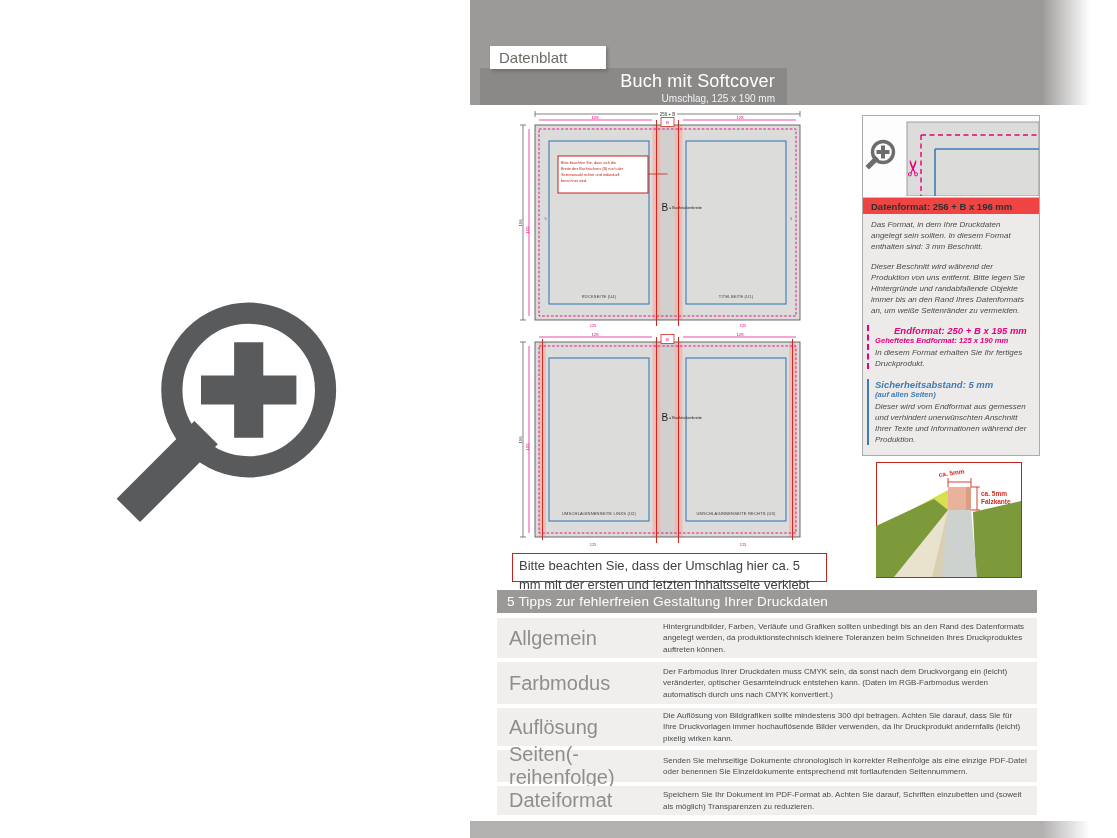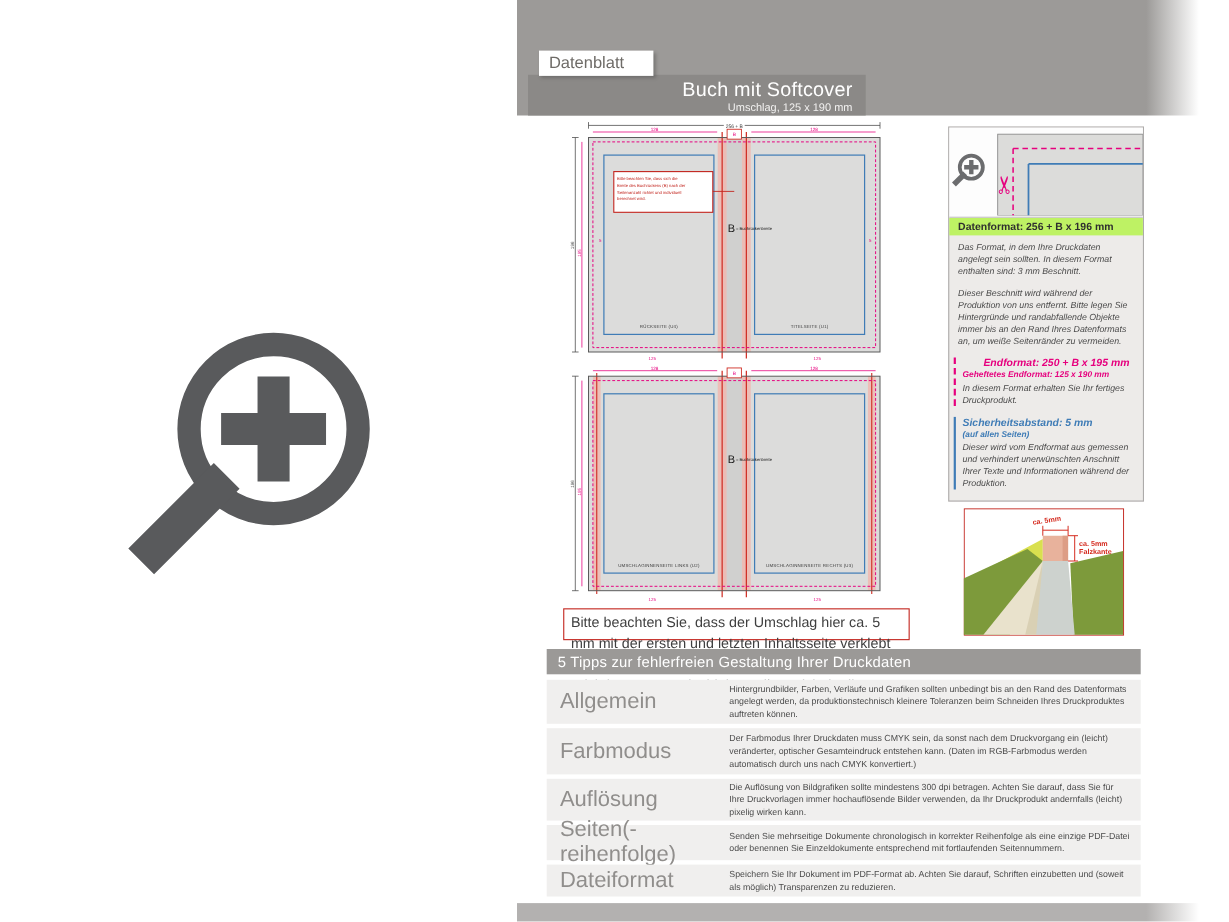--- a/index.html
+++ b/index.html
@@ -7,37 +7,37 @@
   body { font-family:"Liberation Sans", sans-serif; }
   #app { position:relative; width:1117px; height:838px; background:#fff; overflow:hidden; }
 
   
   .top-band { position:absolute; left:470px; top:0; width:622px; height:105px;
     background:linear-gradient(to right,#9c9a98 0,#9c9a98 572px,rgba(156,154,152,0) 620px); }
   .title-band { position:absolute; left:480px; top:68px; width:307px; height:37px;
     background:#8b8987; color:#fff; text-align:right; padding:3px 12px 0 0; }
   .title-band .t1 { font-size:18px; letter-spacing:.2px; }
   .title-band .t2 { font-size:10px; margin-top:1px; color:#f2f1f0; }
-  .sheet-tab { position:absolute; left:490px; top:46px; width:104px; height:23px; background:#fff;
+  .sheet-tab { position:absolute; left:490px; top:46px; width:116px; height:23px; background:#fff;
     color:#6e6b67; font-size:15px; display:flex; align-items:center; padding-left:9px;
     box-shadow:2px 2px 3px rgba(60,60,60,.35); }
 
   
   .big-zoom { position:absolute; left:95px; top:278px; }
 
   
   .diagram { position:absolute; }
   .glue-note { position:absolute; left:512px; top:553px; width:315px; height:29px;
     border:1px solid #c2231c; padding:3px 6px; font-size:13px; line-height:1.45; color:#3f3f3f; }
 
   
   .info-box { position:absolute; left:862px; top:115px; width:178px; height:341px;
     border:1px solid #adabaa; background:#edebe9; }
   .info-thumb { position:relative; width:100%; height:82px; background:#fdfdfd; border-bottom:1px solid #c3c1bf; }
-  .info-head-strip { background:#bef264; padding:3px 8px 2px 8px; }
+  .info-head-strip { background:#ef4444; padding:3px 8px 2px 8px; }
   .info-head-strip .h { font-size:9.5px; font-weight:bold; color:#2f2f2f; }
   .info-body { padding:5px 8px 0 8px;font-style:italic; }
   .info-body p { font-size:8px; line-height:1.38; color:#4b4b4b; margin-bottom:9px; }
   .blk-end { border-left:2px dashed #e6007e; margin-left:-4px; padding-left:6px; margin-bottom:10px; }
   .blk-safe { border-left:2px solid #3f7cb6; margin-left:-4px; padding-left:6px; }
   .h-mag { font-size:9.5px; font-weight:bold; color:#e6007e;margin-left:19px; }
   .sub-mag { font-size:7.6px; font-weight:bold; color:#e6007e; margin-bottom:2px; }
   .h-blue { font-size:9.5px; font-weight:bold; color:#3f7cb6; }
   .sub-blue { font-size:7.6px; font-weight:bold; color:#3f7cb6; margin-bottom:2px; }
   .blk-end p, .blk-safe p { margin-bottom:0; }

